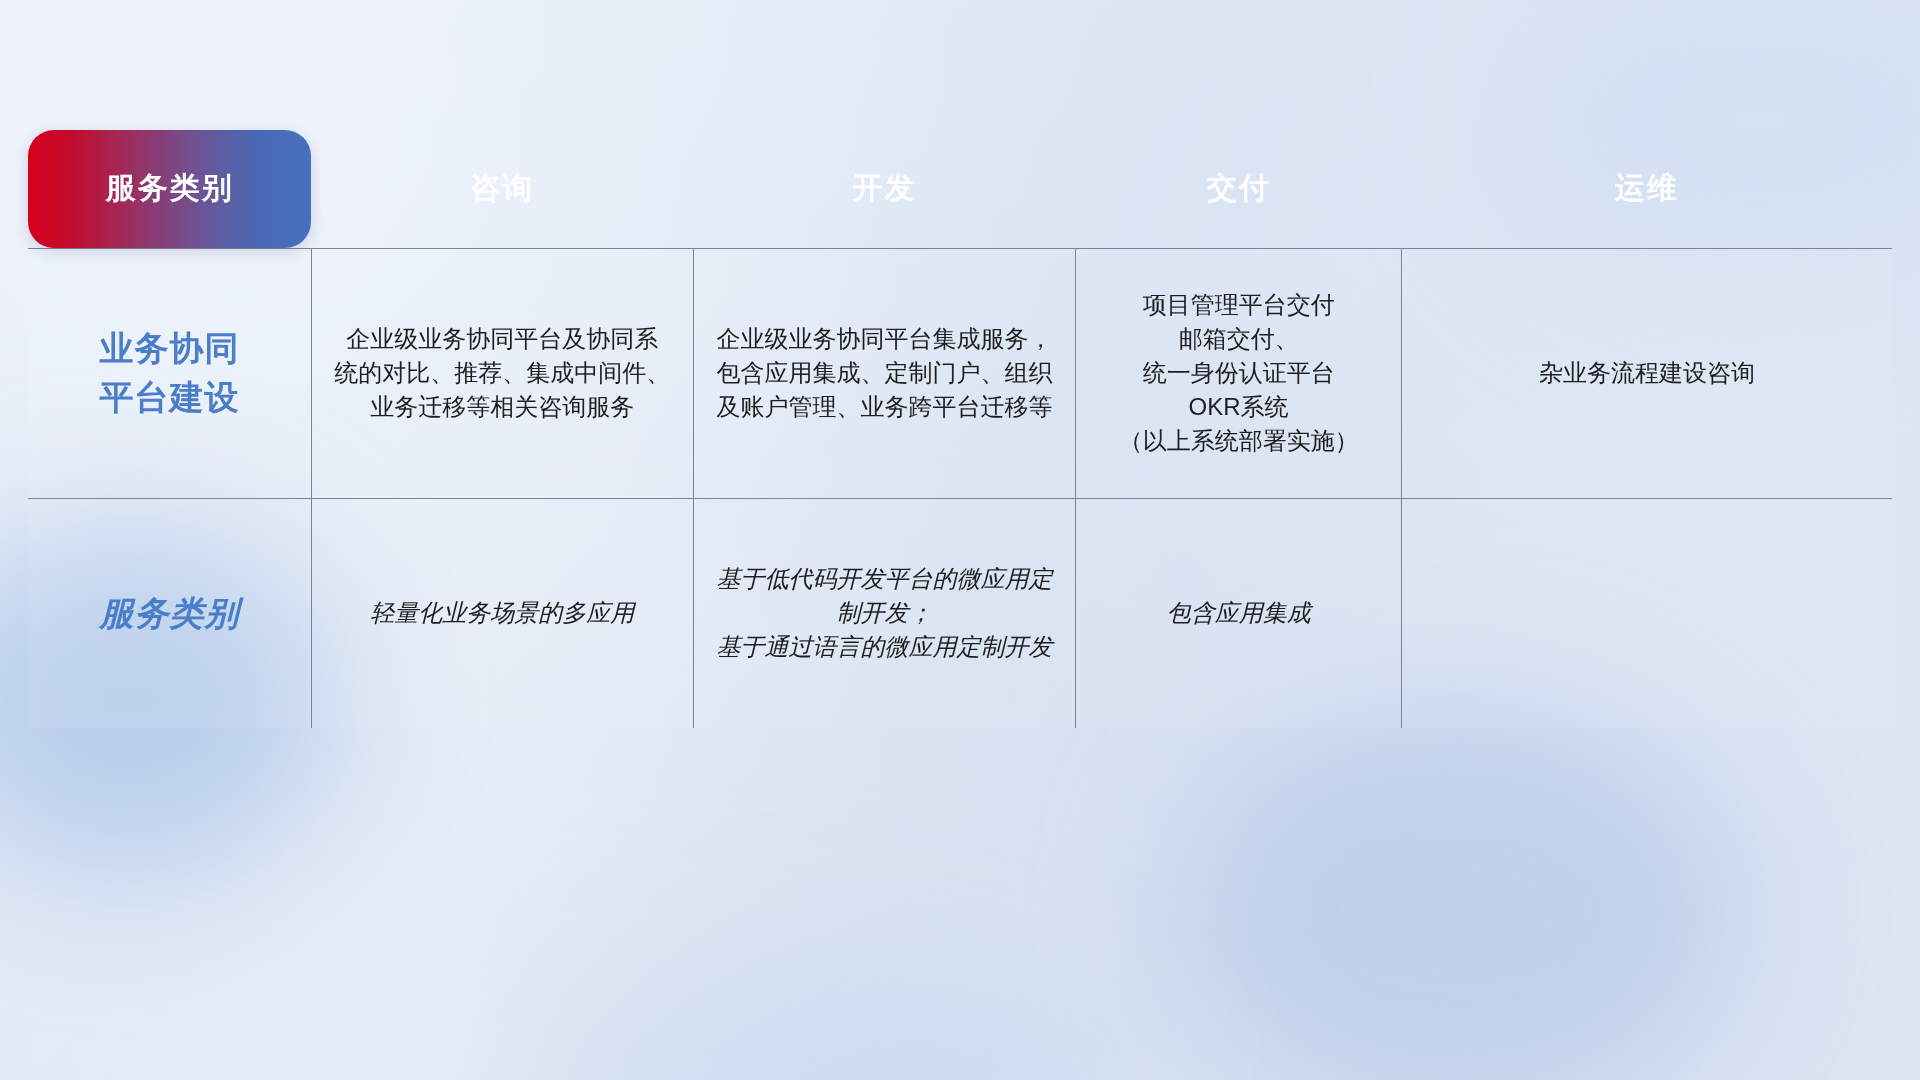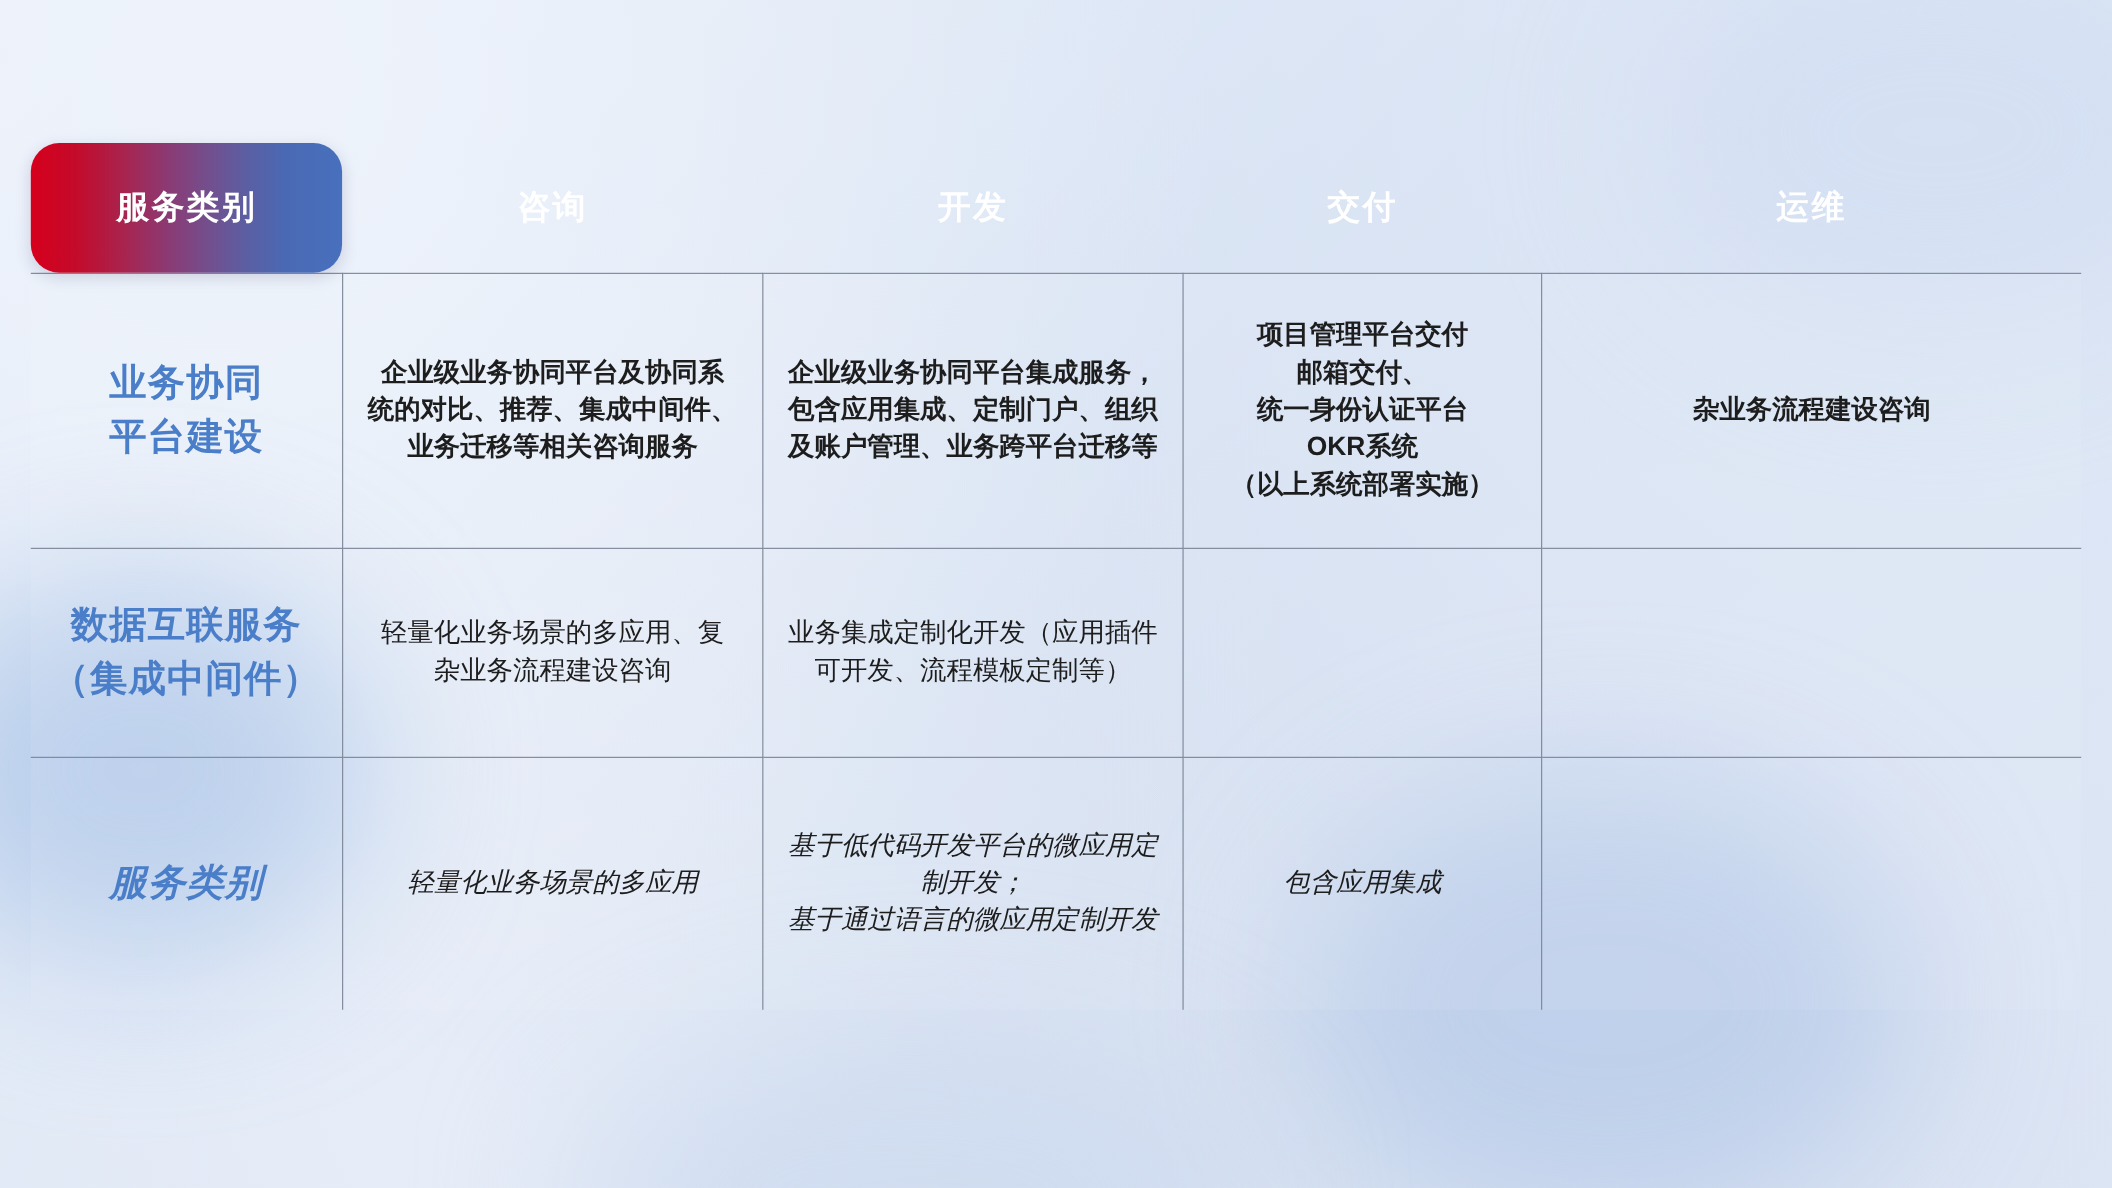--- a/index.html
+++ b/index.html
@@ -101,21 +101,21 @@
     line-height: 1.45;
   }
   tbody tr.r1 { height: 250px; }
   tbody tr.r2 { height: 190px; }
   tbody tr.r3 { height: 230px; }
 
   
   tbody tr td:first-child { border-left: none; }
   tbody tr td:last-child  { border-right: none; }
   tbody tr:last-child td  { border-bottom: none; font-style: italic; }
-  tbody tr:first-child td { border-top: 1px solid #7a8495; font-weight: bold; }
+  tbody tr:first-child td { border-top: 1px solid #7a8495; }
 
   .col-0 { width: 15.2%; }
   .col-1 { width: 20.5%; }
   .col-2 { width: 20.5%; }
   .col-3 { width: 17.5%; }
   .col-4 { width: 26.3%; }
 
   .nowrap-lines { white-space: pre-line; }
 </style>
 </head>
@@ -165,30 +165,20 @@
         <td class="nowrap-lines">企业级业务协同平台集成服务，
 包含应用集成、定制门户、组织
 及账户管理、业务跨平台迁移等</td>
         <td class="nowrap-lines">项目管理平台交付
 邮箱交付、
 统一身份认证平台
 OKR系统
 （以上系统部署实施）</td>
         <td class="nowrap-lines">杂业务流程建设咨询</td>
       </tr>
-      <tr class="r2">
-        <td class="cat nowrap-lines">数据互联服务
-（集成中间件）</td>
-        <td class="nowrap-lines">轻量化业务场景的多应用、复
-杂业务流程建设咨询</td>
-        <td class="nowrap-lines">业务集成定制化开发（应用插件
-可开发、流程模板定制等）</td>
-        <td class="nowrap-lines"></td>
-        <td class="nowrap-lines"></td>
-      </tr>
       <tr class="r3">
         <td class="cat nowrap-lines">服务类别</td>
         <td class="nowrap-lines">轻量化业务场景的多应用</td>
         <td class="nowrap-lines">基于低代码开发平台的微应用定
 制开发；
 基于通过语言的微应用定制开发</td>
         <td class="nowrap-lines">包含应用集成</td>
         <td class="nowrap-lines"></td>
       </tr>
     </tbody>

